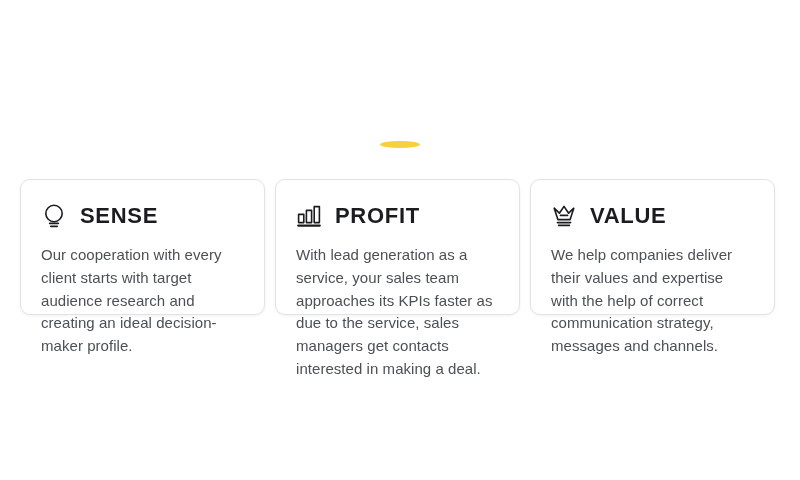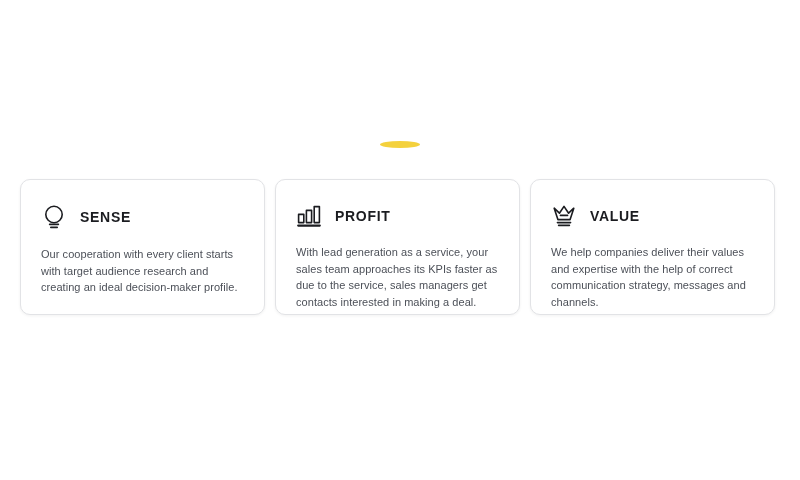--- a/index.html
+++ b/index.html
@@ -70,30 +70,30 @@
 
   .card-icon {
     width: 26px;
     height: 28px;
     flex: 0 0 26px;
     display: block;
   }
   .card-icon svg { display: block; }
 
   .card-title {
-    font-size: 14px;
+    font-size: 22px;
     font-weight: bold;
     letter-spacing: 0.7px;
     color: #1b1c20;
     line-height: 1;
     white-space: nowrap;
   }
 
   .card-body {
-    font-size: 11px;
+    font-size: 15px;
     line-height: 1.52;
     color: #4c5058;
     letter-spacing: 0.05px;
   }
 </style>
 </head>
 <body>
 
 <div class="page">
 

